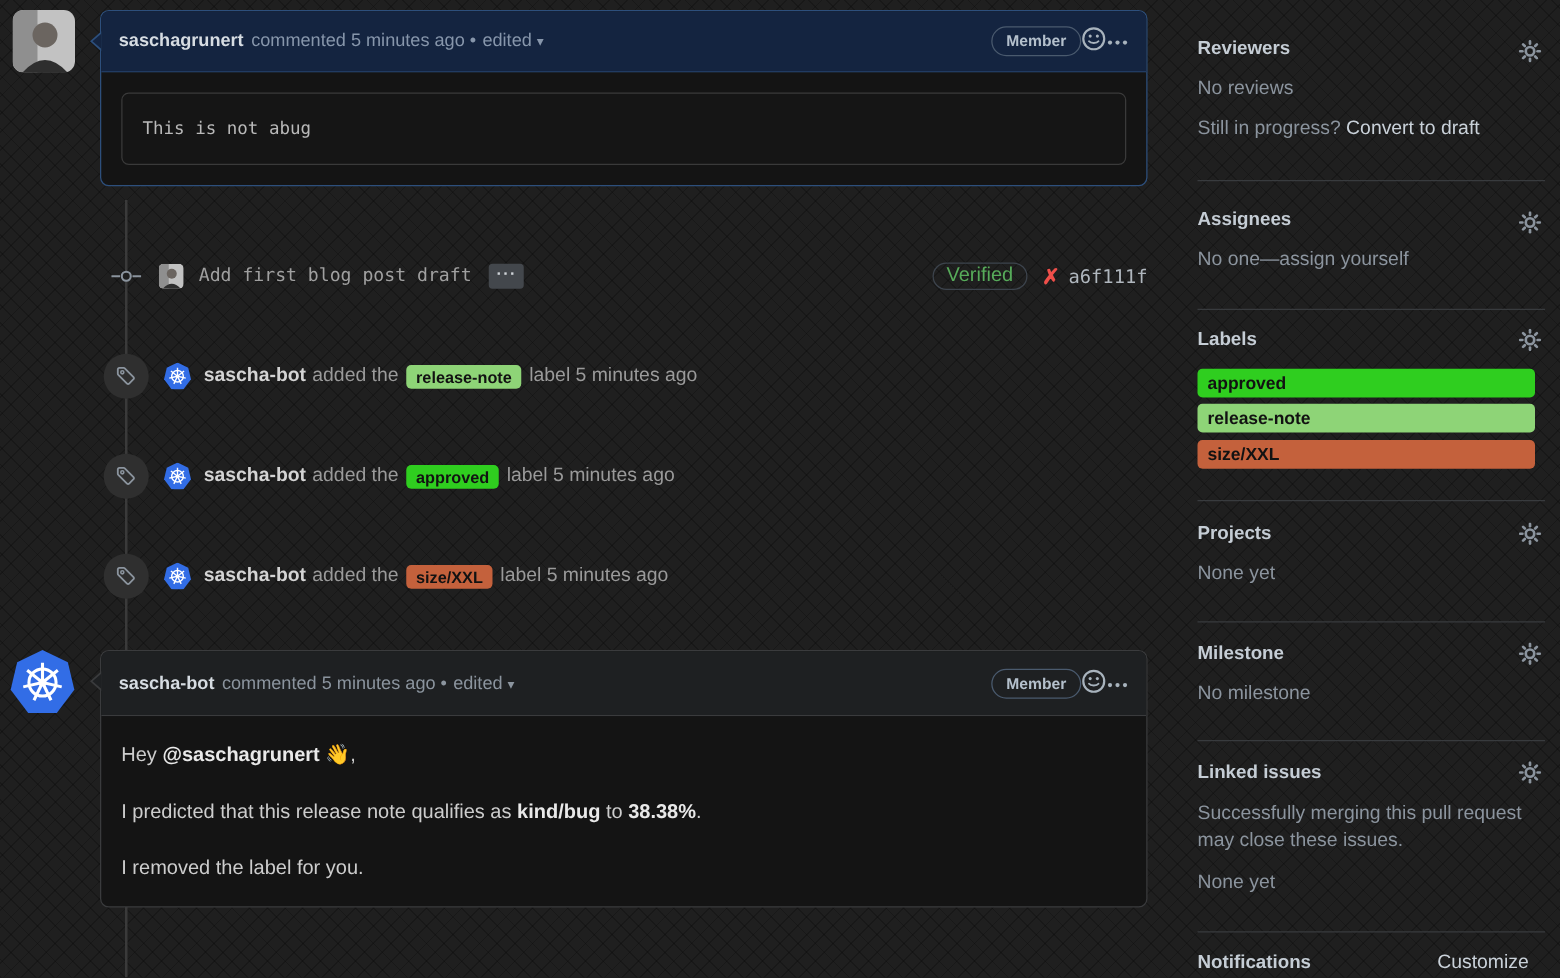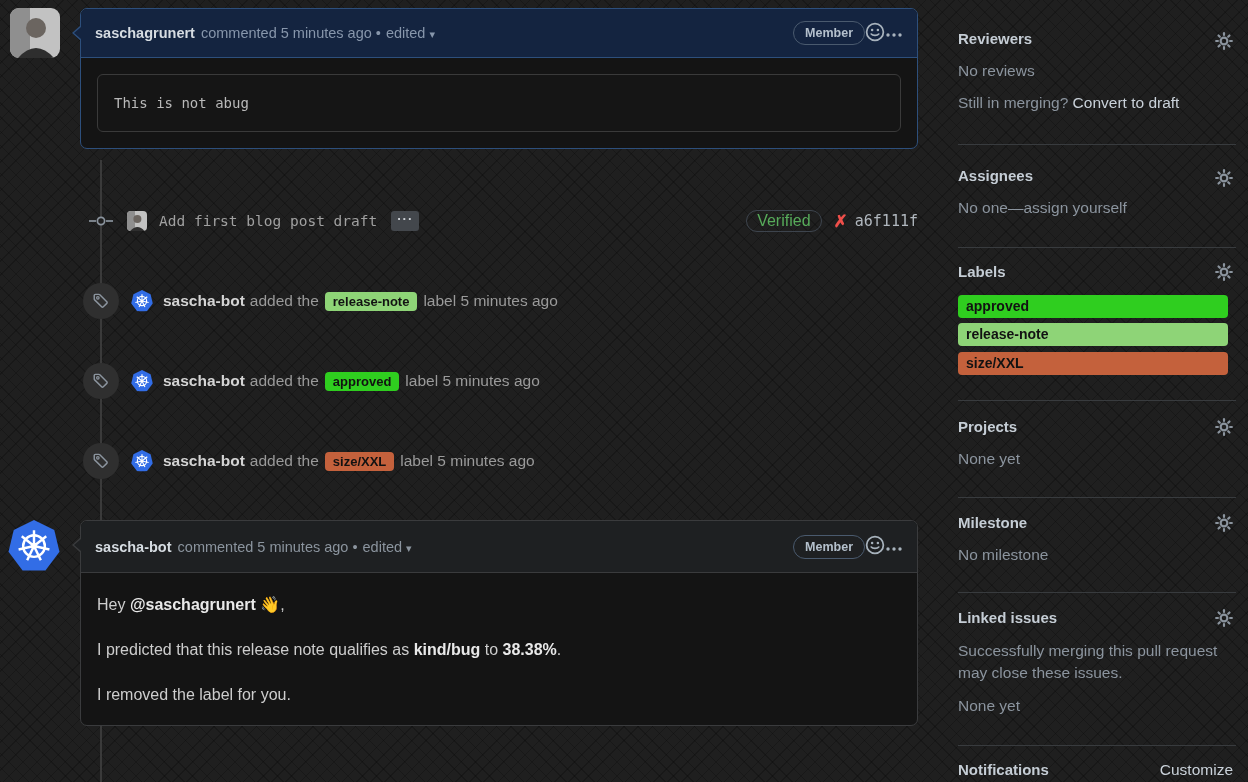--- a/index.html
+++ b/index.html
@@ -280,21 +280,21 @@
           <line x1="1" y1="8" x2="2.6" y2="8"></line>
             <line x1="13.4" y1="8" x2="15" y2="8"></line>
           <line x1="3.1" y1="3.1" x2="4.3" y2="4.3"></line>
             <line x1="11.7" y1="11.7" x2="12.9" y2="12.9"></line>
           <line x1="3.1" y1="12.9" x2="4.3" y2="11.7"></line>
             <line x1="11.7" y1="4.3" x2="12.9" y2="3.1"></line>
         </g>
       </svg>
     </span>
     <div class="sb-text" style="top:62px;">No reviews</div>
-    <div class="sb-text" style="top:94px;"><span>Still in merging? </span><span class="sb-link">Convert to draft</span></div>
+    <div class="sb-text" style="top:94px;"><span>Still in progress? </span><span class="sb-link">Convert to draft</span></div>
     <div class="sb-div" style="top:144px;"></div>
 
     <div class="sb-title" style="top:167px;">Assignees</div>
     <span class="sb-gear" style="top:169px;">
       <svg width="18" height="18" viewBox="0 0 16 16">
         <g stroke="#8b949e" stroke-width="1.9" stroke-linecap="round">
           <circle cx="8" cy="8" r="3" fill="none"></circle>
           <line x1="8" y1="1" x2="8" y2="2.6"></line>
             <line x1="8" y1="13.4" x2="8" y2="15"></line>
           <line x1="1" y1="8" x2="2.6" y2="8"></line>
@@ -382,16 +382,16 @@
           <line x1="3.1" y1="12.9" x2="4.3" y2="11.7"></line>
             <line x1="11.7" y1="4.3" x2="12.9" y2="3.1"></line>
         </g>
       </svg>
     </span>
     <div class="sb-text" style="top:640px;width:262px;line-height:1.45;">Successfully merging this pull request may close these issues.</div>
     <div class="sb-text" style="top:697px;">None yet</div>
     <div class="sb-div" style="top:745px;"></div>
 
     <div class="sb-title" style="top:761px;">Notifications</div>
-    <div class="sb-text sb-link" style="top:761px;right:3px;">Customize</div>
+    <div class="sb-text sb-link" style="top:761px;right:13px;">Customize</div>
   </aside>
 
 </div>
 
 </body></html>

